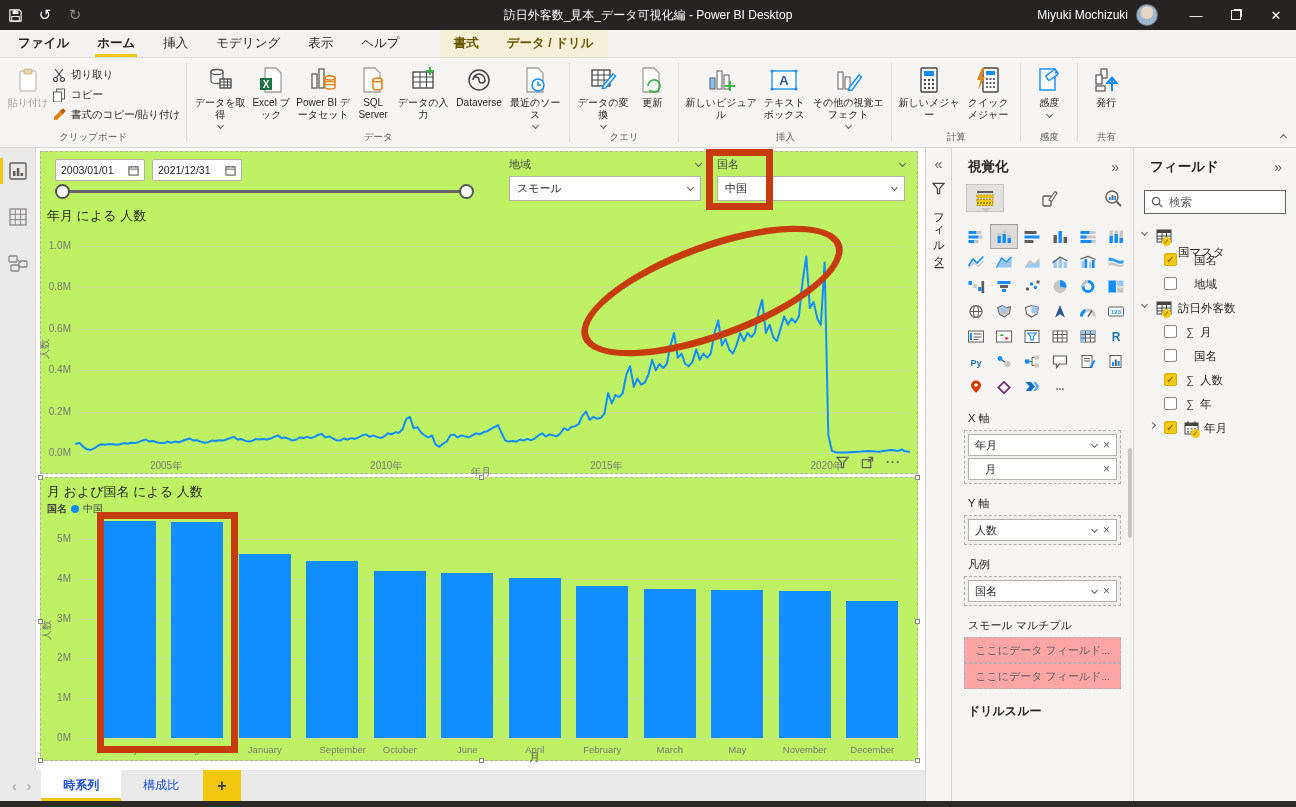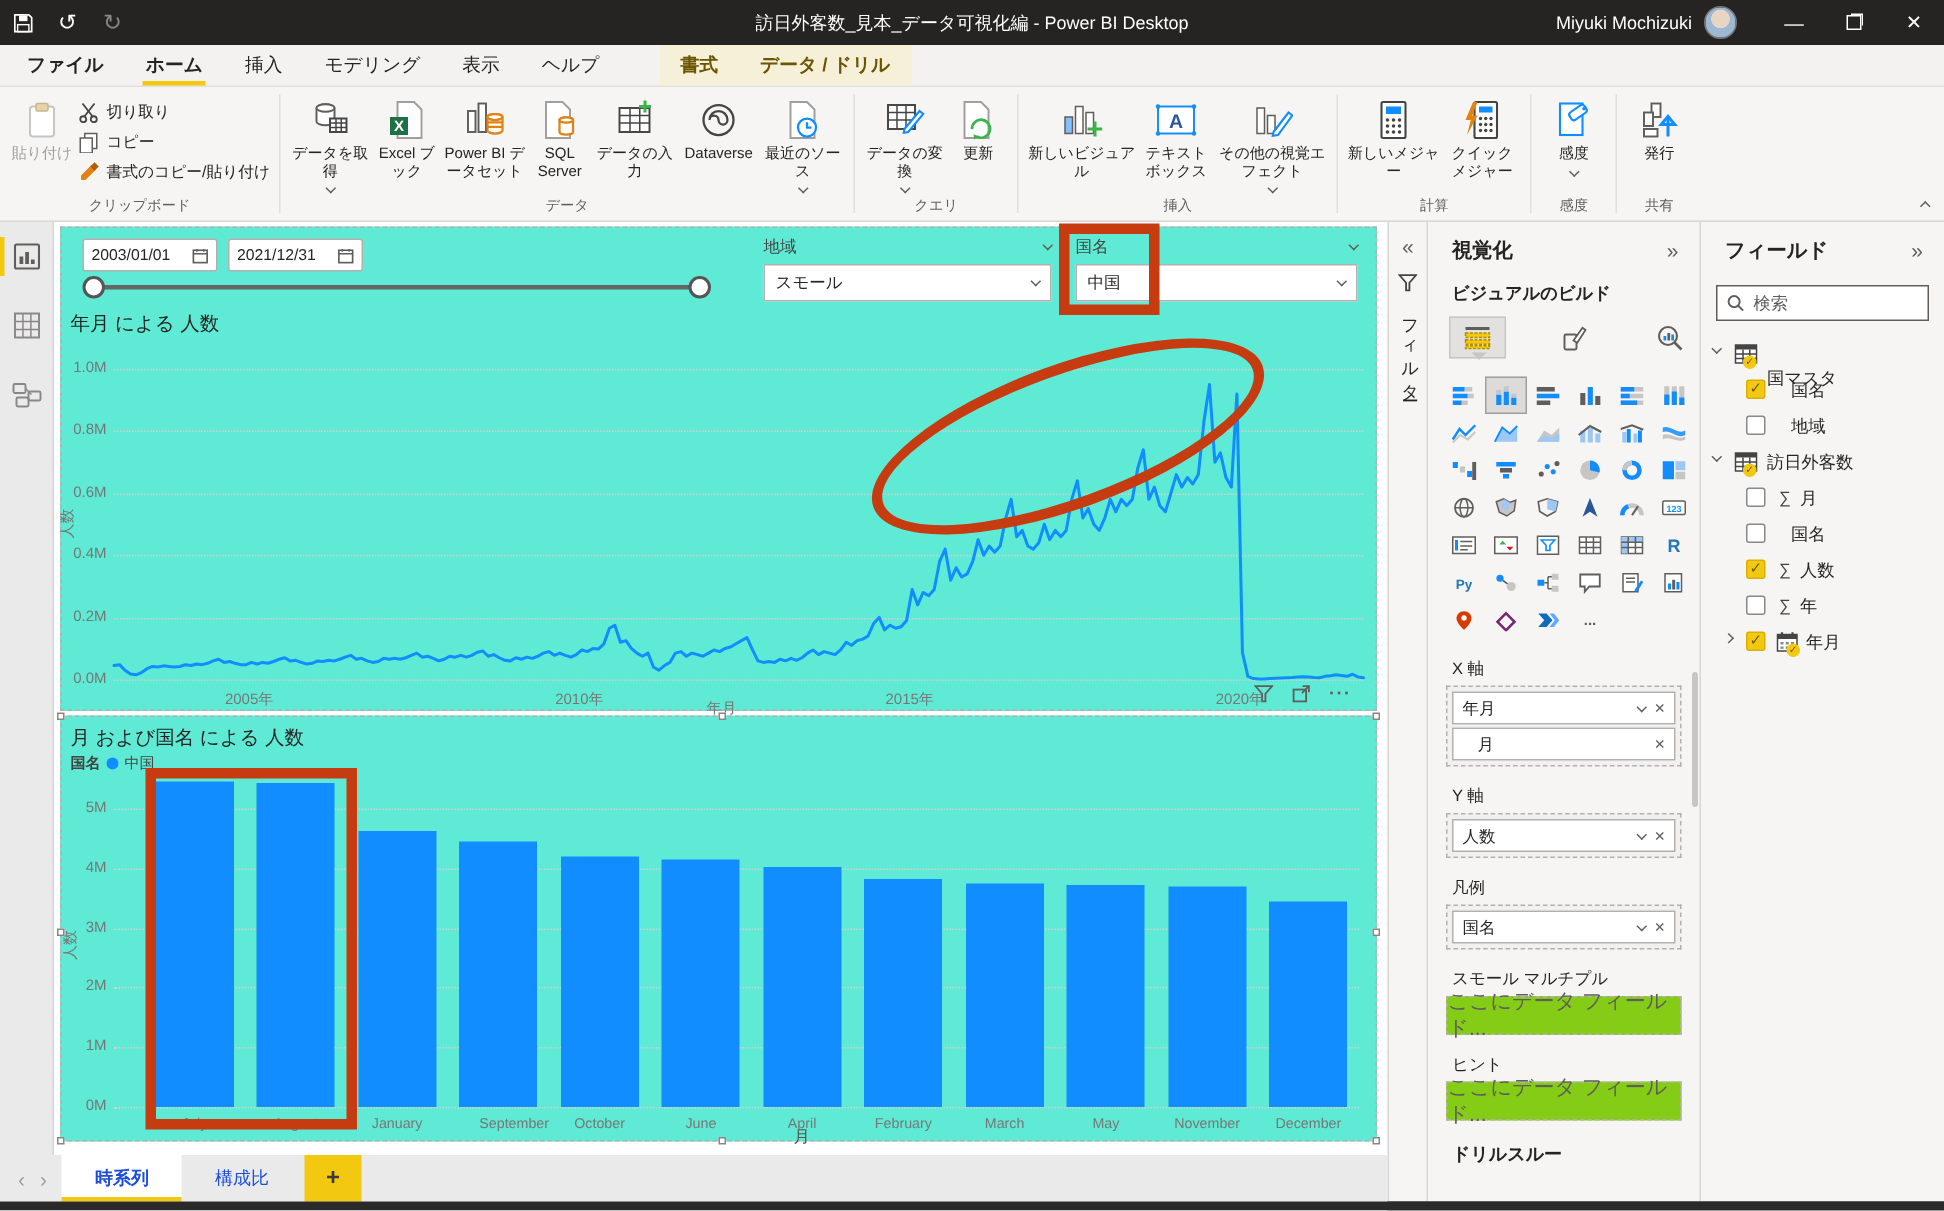--- a/index.html
+++ b/index.html
@@ -41,21 +41,21 @@
   .chev.up { transform:rotate(-135deg); margin-top:3px; }
   .dim { color:#a19f9d; }
   .ribbon-collapse { position:absolute; right:10px; bottom:4px; }
 
   
   .viewstrip { position:absolute; left:0; top:148px; width:36px; height:622px; background:#eaeaea; border-right:1px solid #d8d6d4; }
   .vicon { position:relative; width:36px; height:34px; display:flex; align-items:center; justify-content:center; color:#605e5c; }
   .vicon.active::before { content:""; position:absolute; left:0; top:4px; bottom:4px; width:3px; background:#f2c811; }
   .page { position:absolute; left:36px; top:148px; width:889px; height:622px; background:#fff; }
 
-  .visual { position:absolute; border:1px dashed #b3b0ad; background:#5eead4; }
+  .visual { position:absolute; border:1px dashed #b3b0ad; background:#bef264; }
   .handle { position:absolute; width:5px; height:5px; background:#fff; border:1px solid #8a8886; }
 
   
   .datebox { position:absolute; height:22px; width:90px; border:1px solid #b3b0ad; border-radius:2px; background:#fff; font-size:10.5px; display:flex; align-items:center; justify-content:space-between; padding:0 5px; color:#252423; }
   .slider-track { position:absolute; height:3px; background:#666; border-radius:2px; }
   .slider-handle { position:absolute; width:15px; height:15px; border:2px solid #555; border-radius:50%; background:#fff; }
   .ddlabel { position:absolute; font-size:11px; color:#444; display:flex; justify-content:space-between; align-items:center; }
   .ddbox { position:absolute; height:25px; border:1px solid #b3b0ad; background:#fff; font-size:11px; display:flex; align-items:center; justify-content:space-between; padding:0 7px; }
 
   .charttitle { position:absolute; font-size:13px; color:#252423; }
@@ -90,21 +90,21 @@
   #gallery { display:grid; grid-template-columns:repeat(6,28px); grid-auto-rows:25px; padding:12px 0 0 10px; }
   .gcell { display:flex; align-items:center; justify-content:center; }
   .gcell.sel { background:#dddbd9; border:1px solid #a19f9d; }
   .well-label { padding:12px 0 4px 16px; font-size:11px; color:#252423; }
   .wellbox { margin:0 12px; border:1px dashed #b3b0ad; padding:3px; background:#f1f0ee; }
   .pill { height:22px; background:#fff; border:1px solid #b3b0ad; display:flex; align-items:center; font-size:11px; padding:0 6px; margin-bottom:2px; }
   .pill:last-child { margin-bottom:0; }
   .pill .pname { flex:1; }
   .pill.indent .pname { padding-left:10px; }
   .pill .x { color:#605e5c; font-size:12px; margin-left:6px; }
-  .wellph { margin:0 12px; border:1px dashed #b3b0ad; height:26px; display:flex; align-items:center; justify-content:center; font-size:14px; color:#605e5c; background:#84cc16; }
+  .wellph { margin:0 12px; border:1px dashed #b3b0ad; height:26px; display:flex; align-items:center; justify-content:center; font-size:11px; color:#605e5c; background:#fca5a5;font-family:Liberation Serif, serif; }
   .drill { padding:14px 0 0 16px; font-size:12px; font-weight:bold; }
   .vscroll { position:absolute; right:1px; top:300px; width:4px; height:90px; background:#c8c6c4; border-radius:2px; }
 
   .searchbox { margin:14px 10px 0 10px; height:24px; background:#fff; border:1px solid #605e5c; display:flex; align-items:center; gap:6px; padding:0 6px; color:#605e5c; font-size:11.5px; }
   #fieldtree { padding-top:10px; }
   .trow { position:relative; height:24px; display:flex; align-items:center; font-size:11.5px; color:#252423; }
   .texp { position:absolute; }
   .cbox { position:absolute; width:13px; height:13px; border:1px solid #8a8886; border-radius:2px; background:#fff; }
   .cbox.on { background:#f2c811; border-color:#d8b000; color:#6d5b00; font-size:10px; line-height:11px; text-align:center; }
   .tlabel { position:absolute; white-space:nowrap; }
@@ -626,21 +626,20 @@
         <polygon points="1,1.5 13,1.5 8.2,7 8.2,12.5 5.8,12.5 5.8,7" fill="none" stroke="#444" stroke-width="1.3"></polygon>
       </svg>
     <span class="vtext">フィルター</span>
   </div>
 
   <div class="pane vizpane">
     <div class="pane-h">
       <span>視覚化</span>
       <span class="chev2">»</span>
     </div>
-    <div class="pane-sub">ビジュアルのビルド</div>
     <div class="viztabs">
       <div class="viztab sel">
         <svg width="18" height="16" viewBox="0 0 18 16">
             <rect x="1" y="1" width="16" height="2" fill="#605e5c"></rect>
             <rect x="1" y="5" width="16" height="3" fill="#f2c811" stroke="#b28f00" stroke-dasharray="2 1"></rect>
             <rect x="1" y="9.5" width="16" height="3" fill="#f2c811" stroke="#b28f00" stroke-dasharray="2 1"></rect>
             <rect x="1" y="13.5" width="16" height="2" fill="#f2c811" stroke="#b28f00" stroke-dasharray="2 1"></rect>
           </svg>
       </div>
       <div class="viztab">
@@ -969,21 +968,20 @@
         <div class="well-label">凡例</div>
         <div class="wellbox">
           <div class="pill">
             <span class="pname">国名</span>
             <span class="chev"></span>
             <span class="x">×</span>
           </div>
         </div>
         <div class="well-label">スモール マルチプル</div>
         <div class="wellph">ここにデータ フィールド...</div>
-        <div class="well-label">ヒント</div>
         <div class="wellph">ここにデータ フィールド...</div>
       </div>
     <div class="drill">ドリルスルー</div>
     <div class="vscroll"></div>
   </div>
 
   <div class="pane fieldpane">
     <div class="pane-h">
       <span>フィールド</span>
       <span class="chev2">»</span>

